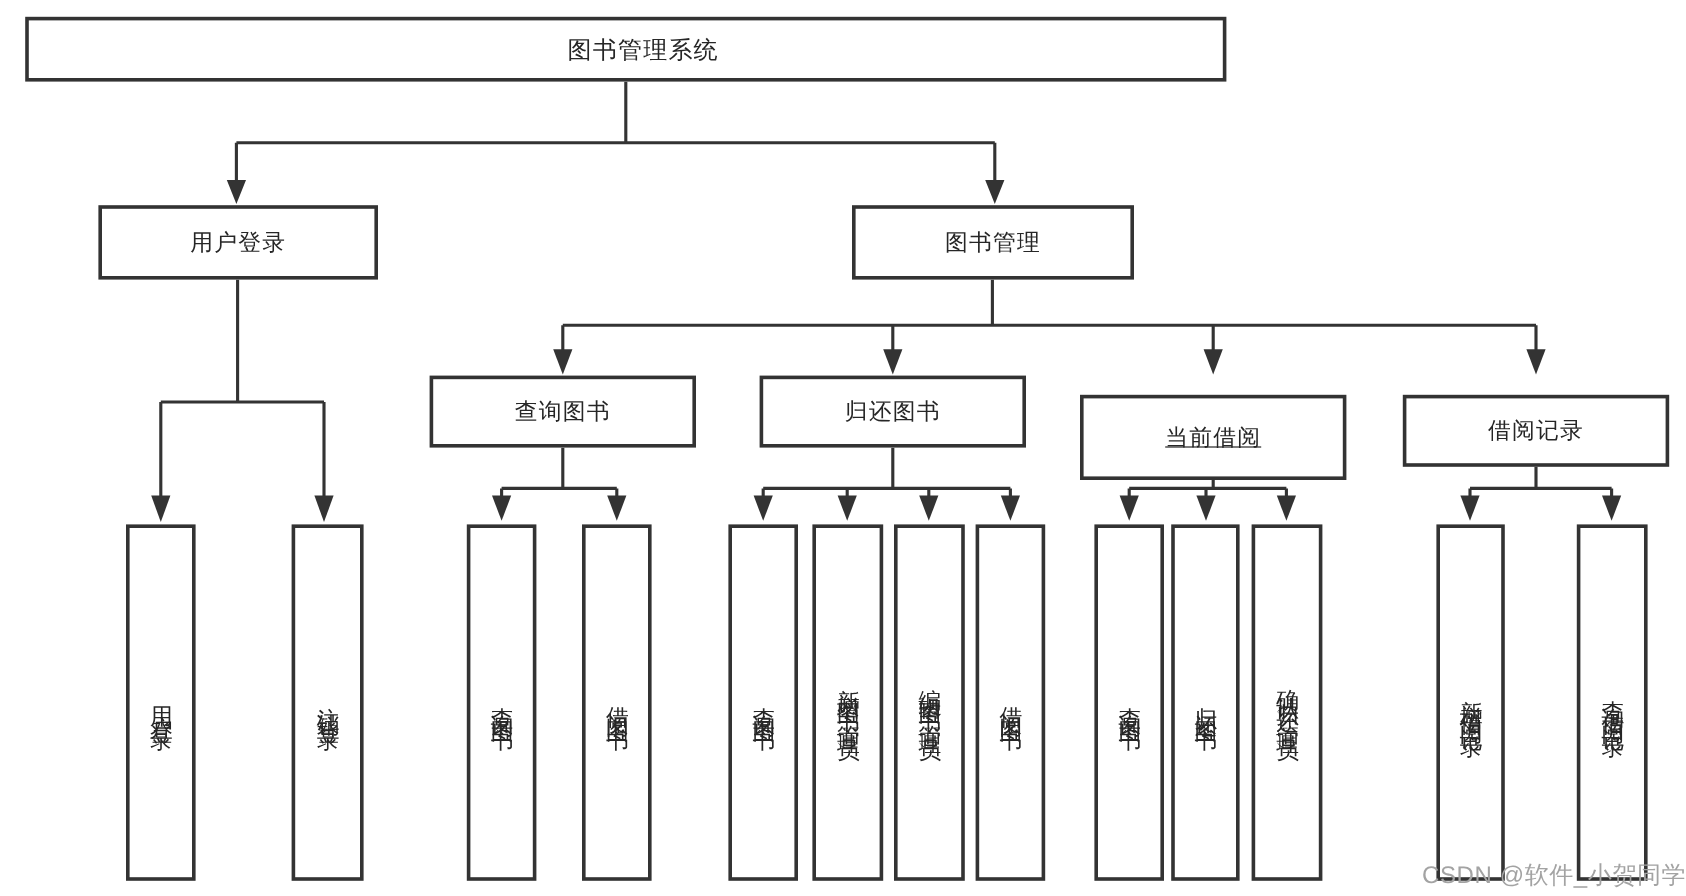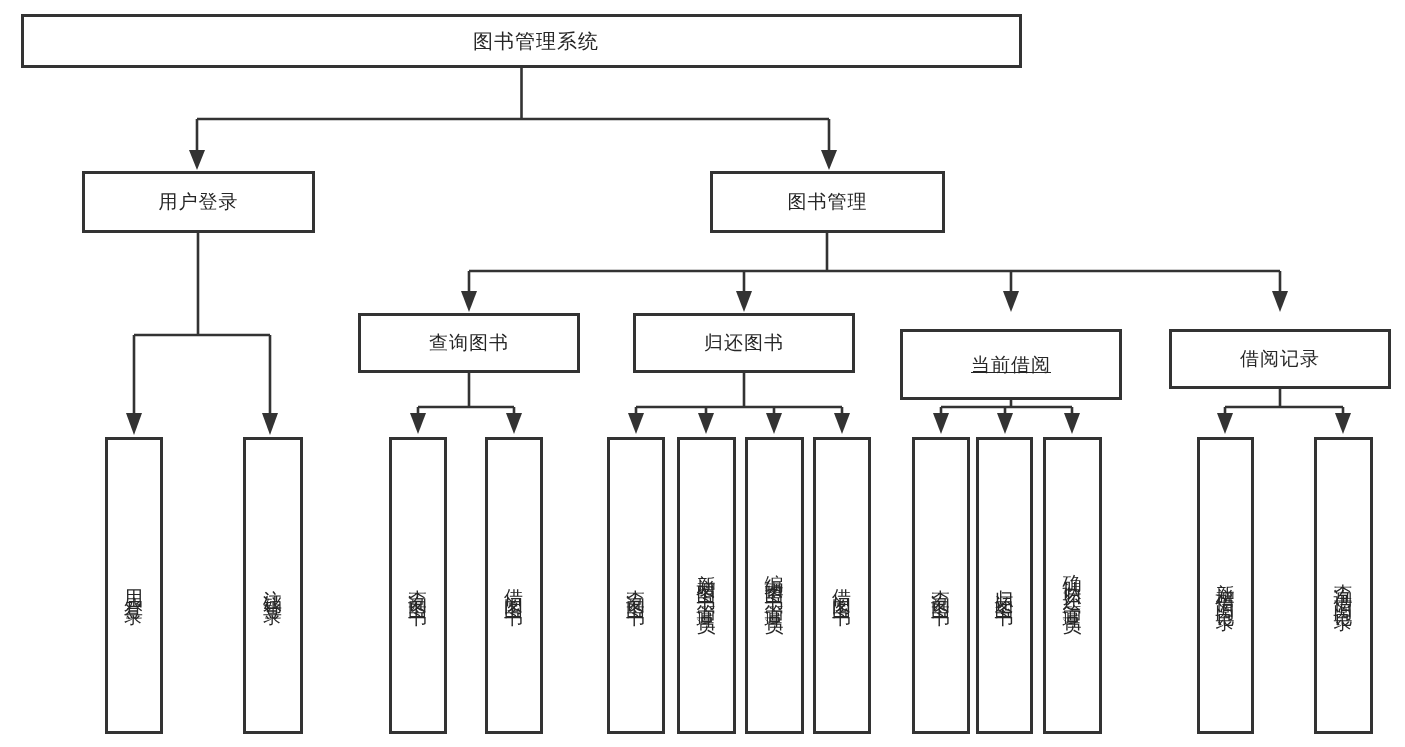--- a/index.html
+++ b/index.html
@@ -168,14 +168,15 @@
   <div class="node leaf" style="left:1043px; width:59px;">
     <span class="vtext">确认归还（管理员）</span>
   </div>
   <div class="node leaf" style="left:1197px; width:57px;">
     <span class="vtext">新增借阅记录</span>
   </div>
   <div class="node leaf" style="left:1314px; width:59px;">
     <span class="vtext">查询借阅记录</span>
   </div>
 
+  <div class="watermark">CSDN @软件_小贺同学</div>
 
 </div>
 
 </body></html>

